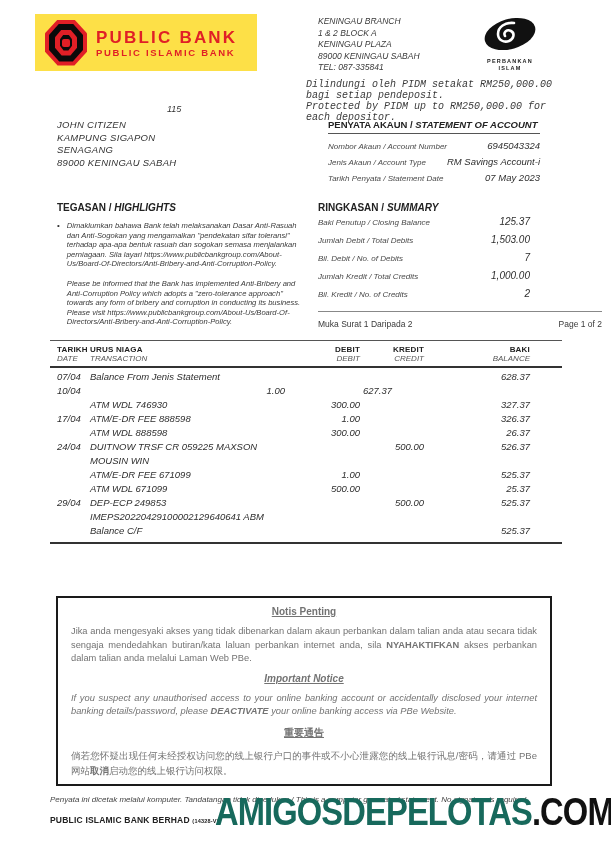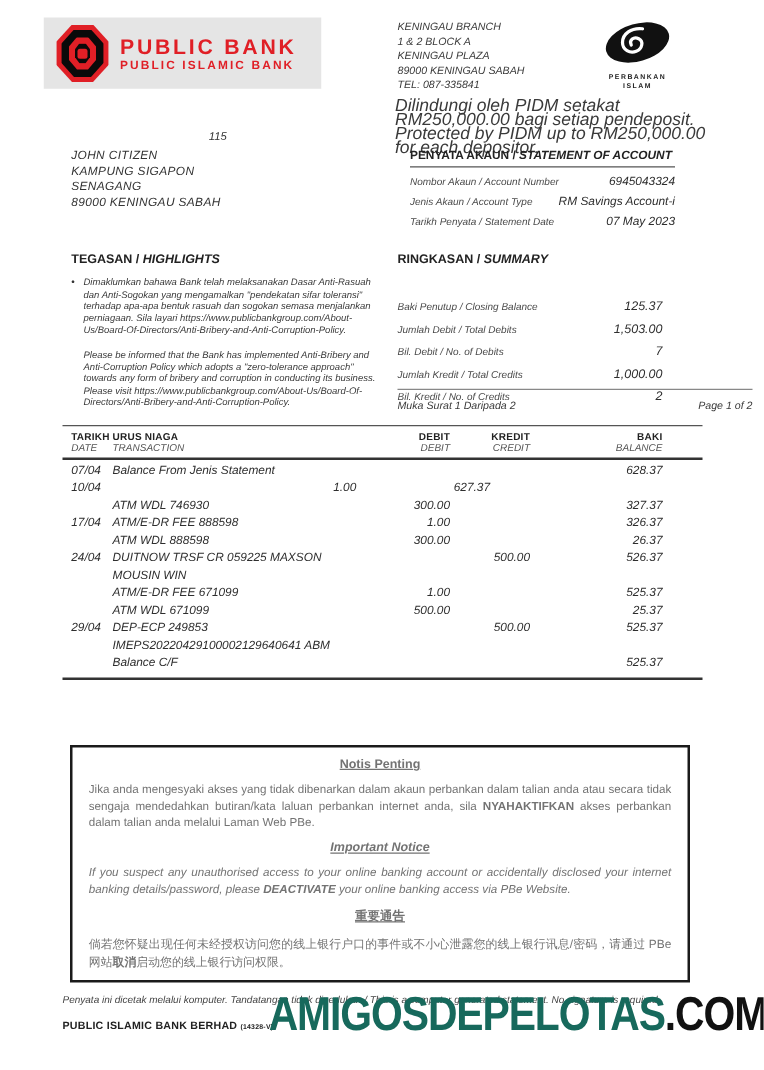--- a/index.html
+++ b/index.html
@@ -1,38 +1,38 @@
 <!DOCTYPE html>
 <html><head>
 <meta charset="utf-8">
 <style>
   html,body{margin:0;padding:0;}
   .page{position:relative;width:611px;height:856px;background:#ffffff;overflow:hidden;
         font-family:"Liberation Sans",sans-serif;color:#333;}
   .abs{position:absolute;}
 
   
-  .logo-box{left:35px;top:14px;width:222px;height:57px;background:#e5e5e5;
+  .logo-box{left:35px;top:14px;width:222px;height:57px;background:#fde047;
             display:flex;align-items:center;gap:9px;padding:0 10px;box-sizing:border-box;}
   .emblem{width:42px;height:46px;position:relative;flex:none;}
   .oct{position:absolute;clip-path:polygon(30% 0,70% 0,100% 30%,100% 70%,70% 100%,30% 100%,0 70%,0 30%);}
   .o1{inset:0;background:#e01f26;}
   .o2{inset:4px;background:#0a0a0a;}
   .o3{inset:10px;background:#e01f26;}
   .o4{inset:15px;background:#0a0a0a;}
   .edot{position:absolute;left:17px;top:19px;width:8px;height:8px;background:#e01f26;border-radius:2px;}
   .logo-text{display:flex;flex-direction:column;justify-content:center;}
   .logo-main{color:#e01f26;font-weight:bold;font-size:17px;letter-spacing:2.2px;line-height:19px;white-space:nowrap;}
   .logo-sub{color:#e01f26;font-weight:bold;font-size:9.5px;letter-spacing:1.7px;white-space:nowrap;}
 
   
   .branch{left:318px;top:16px;font-size:8.5px;font-style:italic;line-height:11.5px;color:#3a3a3a;}
   .islam{left:477px;top:16px;width:66px;text-align:center;}
   .islam-cap{font-size:5.5px;font-weight:bold;letter-spacing:1.2px;line-height:6.5px;color:#222;}
-  .pidm{left:316px;top:79px;width:254px;font-size:14px;font-style:italic;line-height:11px;color:#3a3a3a;}
+  .pidm{left:306px;top:79px;width:254px;font-size:10px;font-style:italic;line-height:11px;color:#3a3a3a;font-family:Liberation Mono, monospace;}
 
   .mailcode{left:167px;top:104px;font-size:9px;font-style:italic;}
   .customer{left:57px;top:119px;font-size:9.5px;font-style:italic;line-height:12.5px;letter-spacing:.3px;}
 
   
   .acct{left:328px;top:119px;width:212px;}
   .acct-title{font-size:9.5px;font-weight:bold;white-space:nowrap;border-bottom:1px solid #555;
               padding-bottom:3px;margin-bottom:6px;color:#222;}
   .it{font-style:italic;}
   .kv{display:flex;justify-content:space-between;align-items:baseline;margin-bottom:5px;}
@@ -43,25 +43,25 @@
   .hl{left:57px;top:202px;width:252px;}
   .hl-title{font-size:10px;font-weight:bold;margin-bottom:8px;color:#222;}
   .hl-body{display:flex;gap:7px;}
   .hl-bullet{font-size:8px;line-height:9.6px;}
   .hl-paras{flex:1;}
   .hl-para{font-size:7.6px;font-style:italic;line-height:9.6px;color:#3a3a3a;margin:0 0 10px;
            overflow-wrap:anywhere;}
 
   
   .sum{left:318px;top:202px;width:212px;}
-  .sum-title{font-size:10px;font-weight:bold;margin-bottom:27px;color:#222;}
+  .sum-title{font-size:10px;font-weight:bold;margin-bottom:3px;color:#222;}
   .sum .kv{margin-bottom:7px;}
   .sum .kv-value{font-size:10px;}
   .pageline{left:318px;top:311px;width:284px;border-top:1px solid #888;padding-top:7px;
-            display:flex;justify-content:space-between;font-size:8.5px;font-style:italic;color:#3a3a3a;}
+            display:flex;justify-content:space-between;font-size:8.5px;color:#3a3a3a;}
 
   
   .tbl{left:50px;top:340px;width:512px;}
   .grid5{display:grid;grid-template-columns:40px 195px 75px 64px 1fr;}
   .tbl-head{border-top:1px solid #555;border-bottom:2px solid #333;padding:4px 0 3px;}
   .h-top{font-size:8px;font-weight:bold;color:#222;letter-spacing:.2px;}
   .h-bot{font-size:8px;font-style:italic;color:#555;}
   .ar{text-align:right;}
   .pl{padding-left:7px;}
   .pr{padding-right:32px;}

